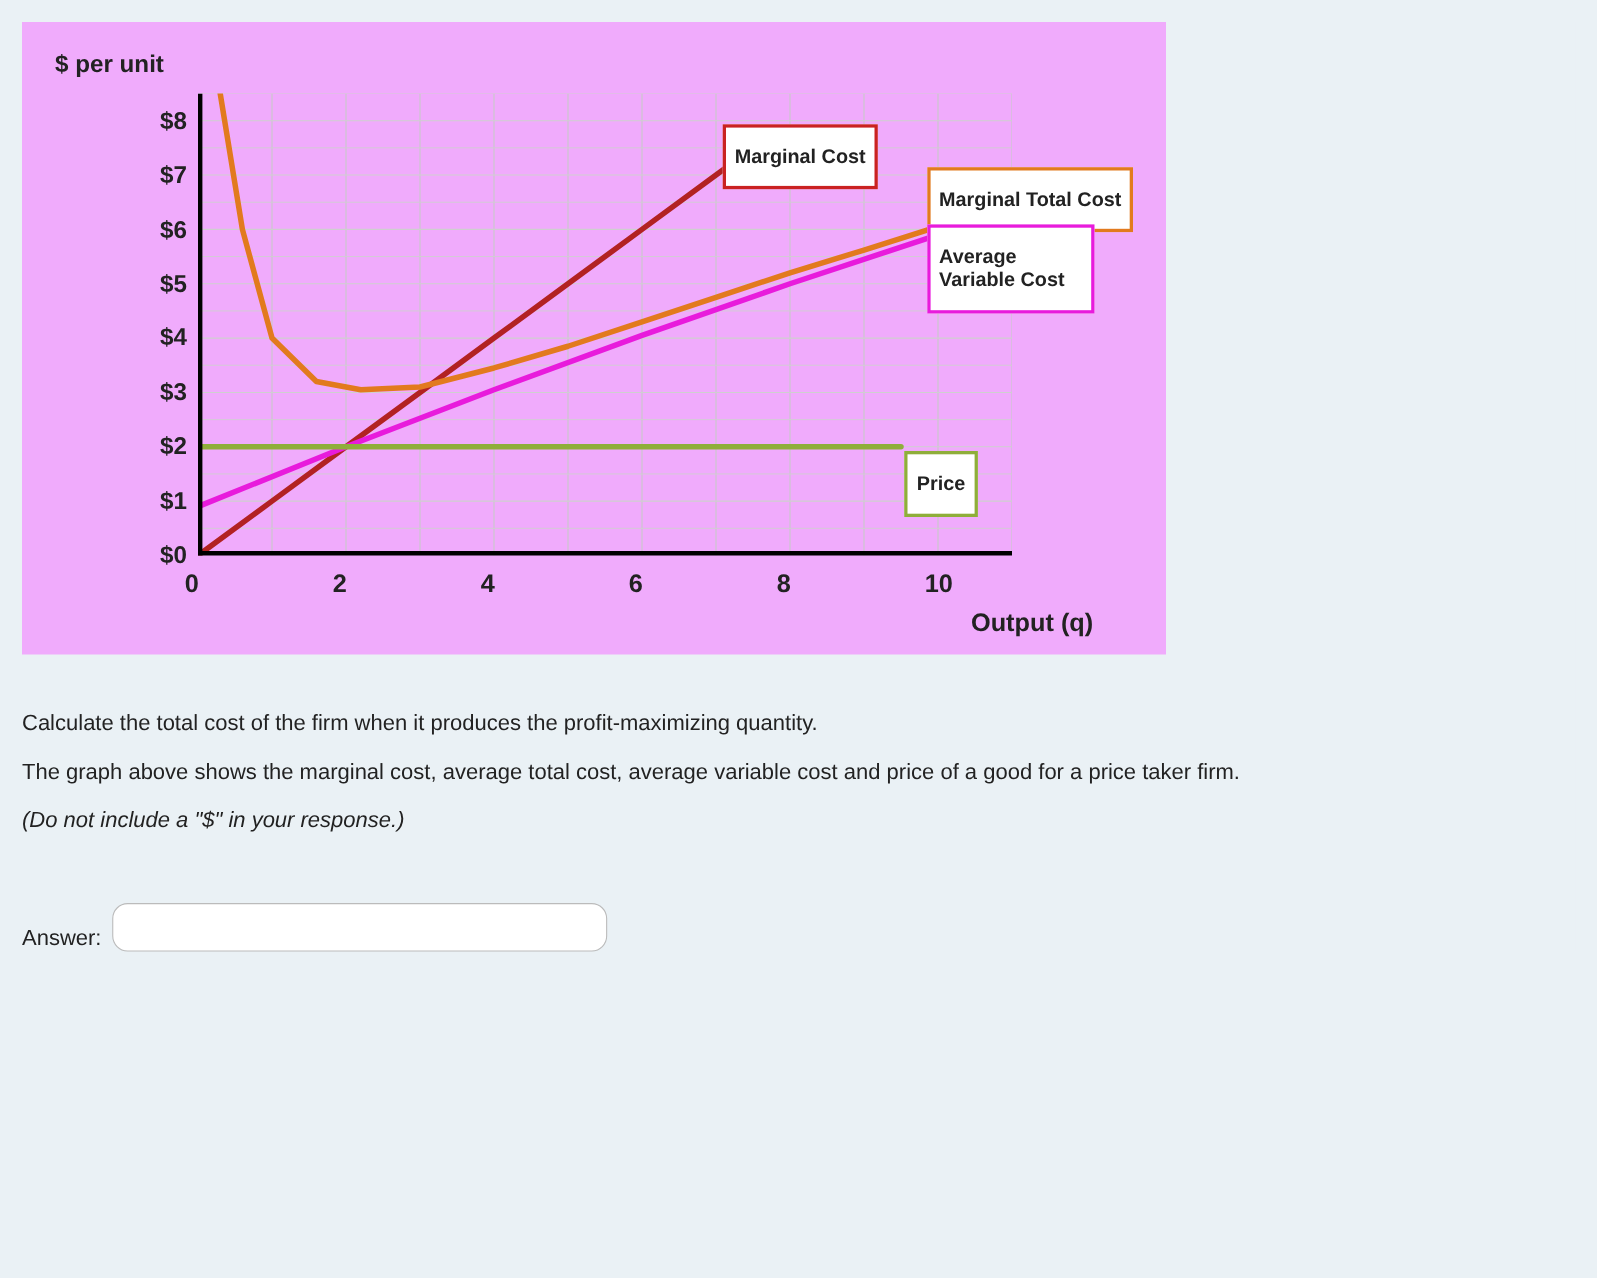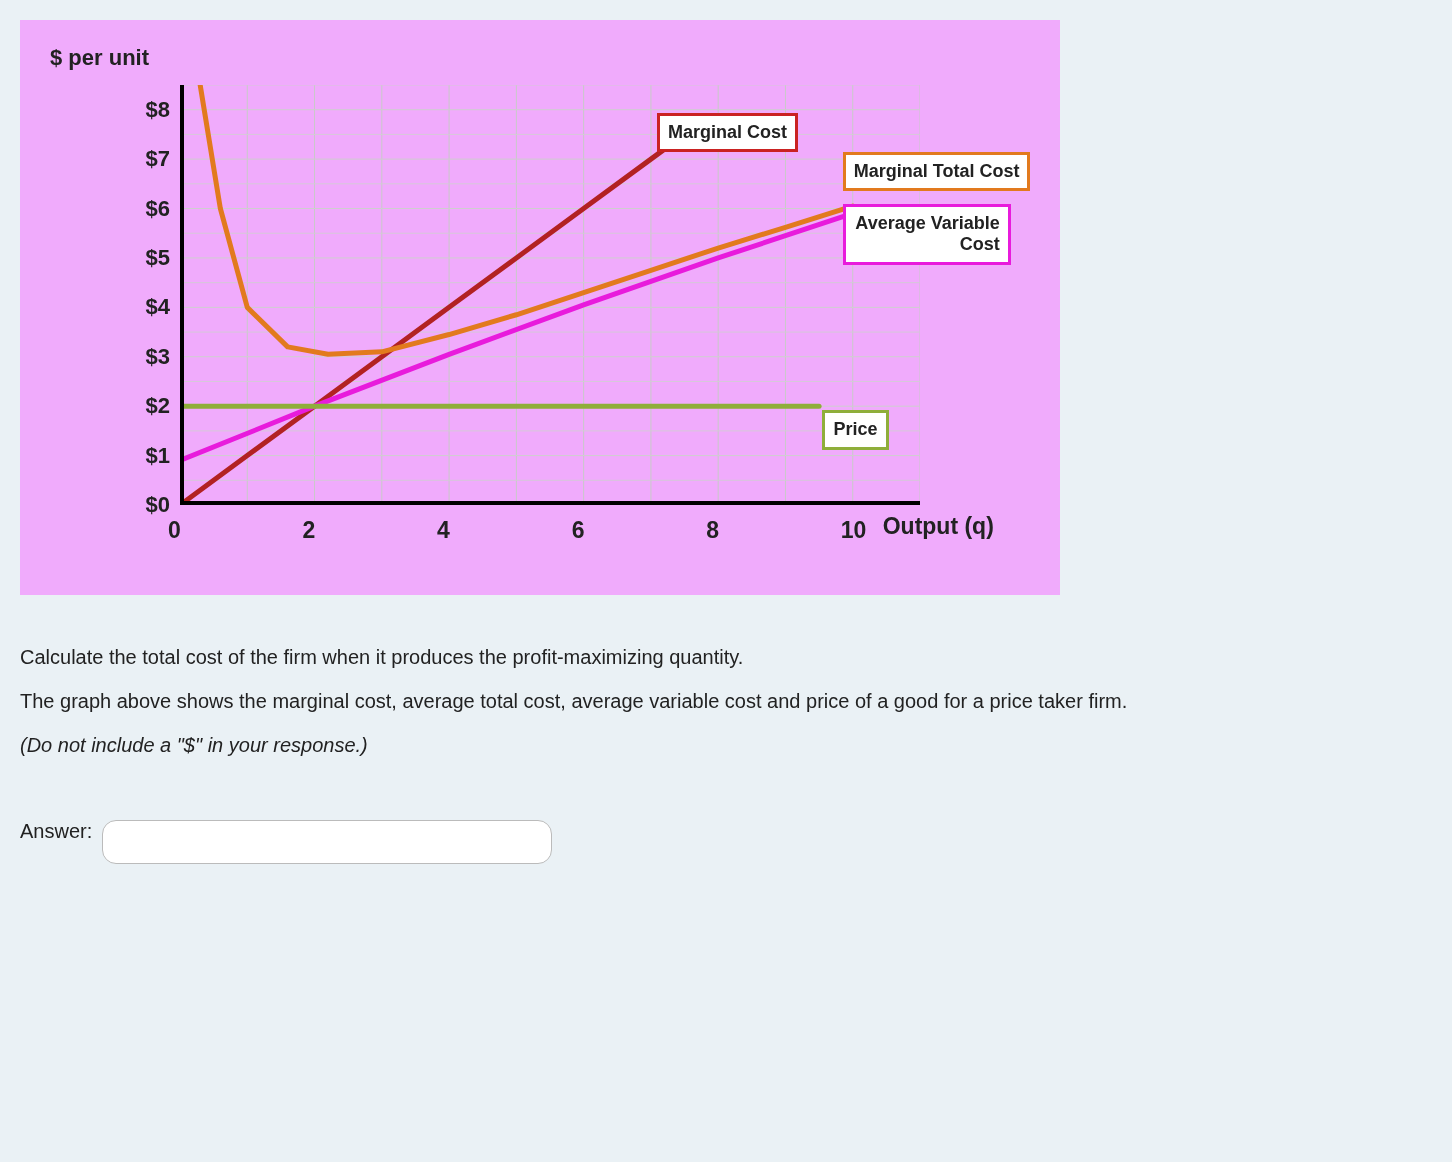--- a/index.html
+++ b/index.html
@@ -33,57 +33,58 @@
     font-family: Arial, sans-serif;
     font-size: 22px;
     left: 0;
     top: 0;
   }
   .xlabel {
     position: absolute;
     font-weight: 700;
     font-family: Arial, sans-serif;
     font-size: 23px;
+    margin-top: 40px;
   }
   .ytick {
     position: absolute;
     font-weight: 700;
     font-family: Arial, sans-serif;
     font-size: 22px;
     text-align: right;
     width: 42px;
   }
   .xtick {
     position: absolute;
     font-weight: 700;
     font-family: Arial, sans-serif;
     font-size: 23px;
     text-align: center;
   }
   .legend-box {
     position: absolute;
     background: #fff;
     border: 3px solid;
-    padding: 6px 8px;
+    padding: 16px 8px;
     font-weight: 700;
     font-family: Arial, sans-serif;
     font-size: 18px;
     white-space: nowrap;
     line-height: 1.2;
   }
-  .legend-box.multi { white-space: normal; width: 168px; text-align: right; }
+  .legend-box.multi { white-space: normal; width: 152px; }
   .plot {
     position: absolute;
   }
   .q-text { margin: 14px 0; line-height: 1.5; }
   .q-text.italic { font-style: italic; }
   .answer-row {
     margin-top: 60px;
     display: flex;
-    align-items: flex-start;
+    align-items: flex-end;
     gap: 10px;
   }
   .answer-input {
     border: 1px solid #bbb;
     border-radius: 14px;
     height: 44px;
     width: 450px;
     padding: 0 14px;
     font-size: 18px;
     background: #fff;

